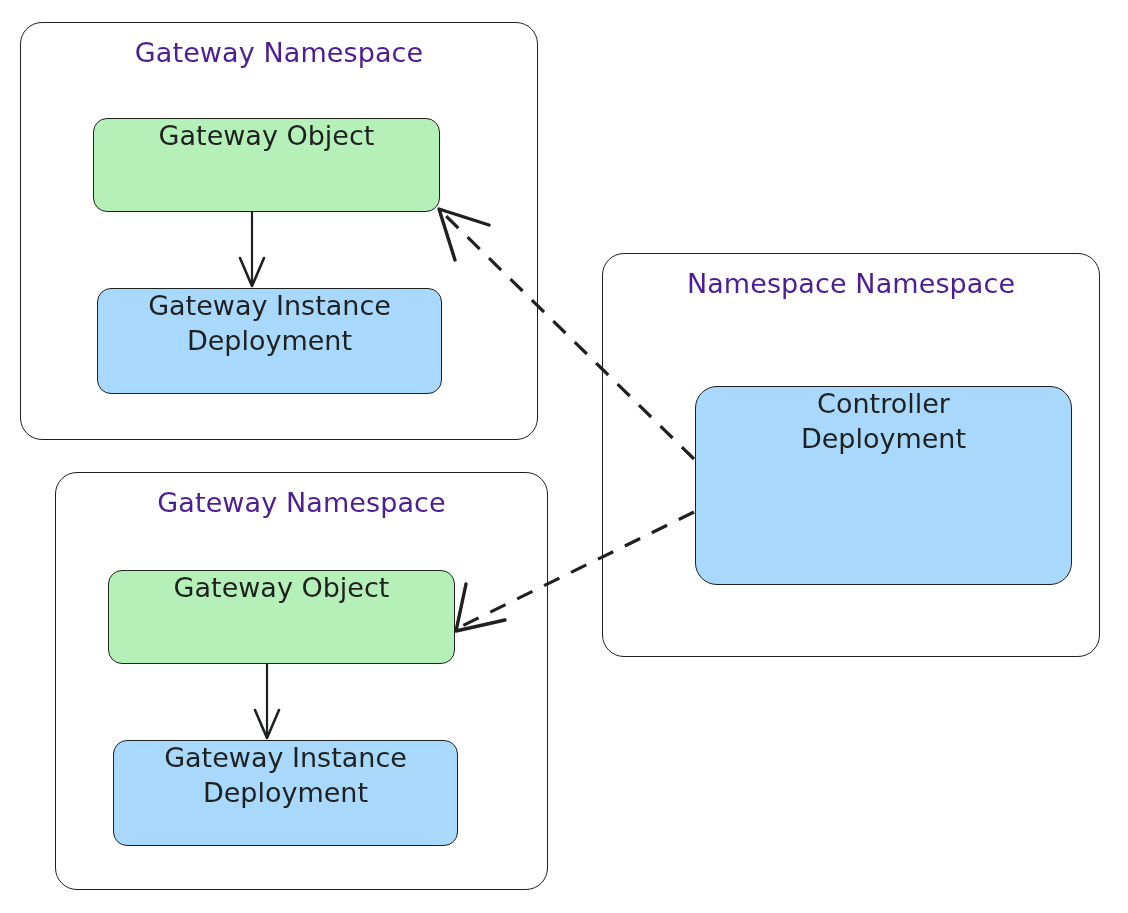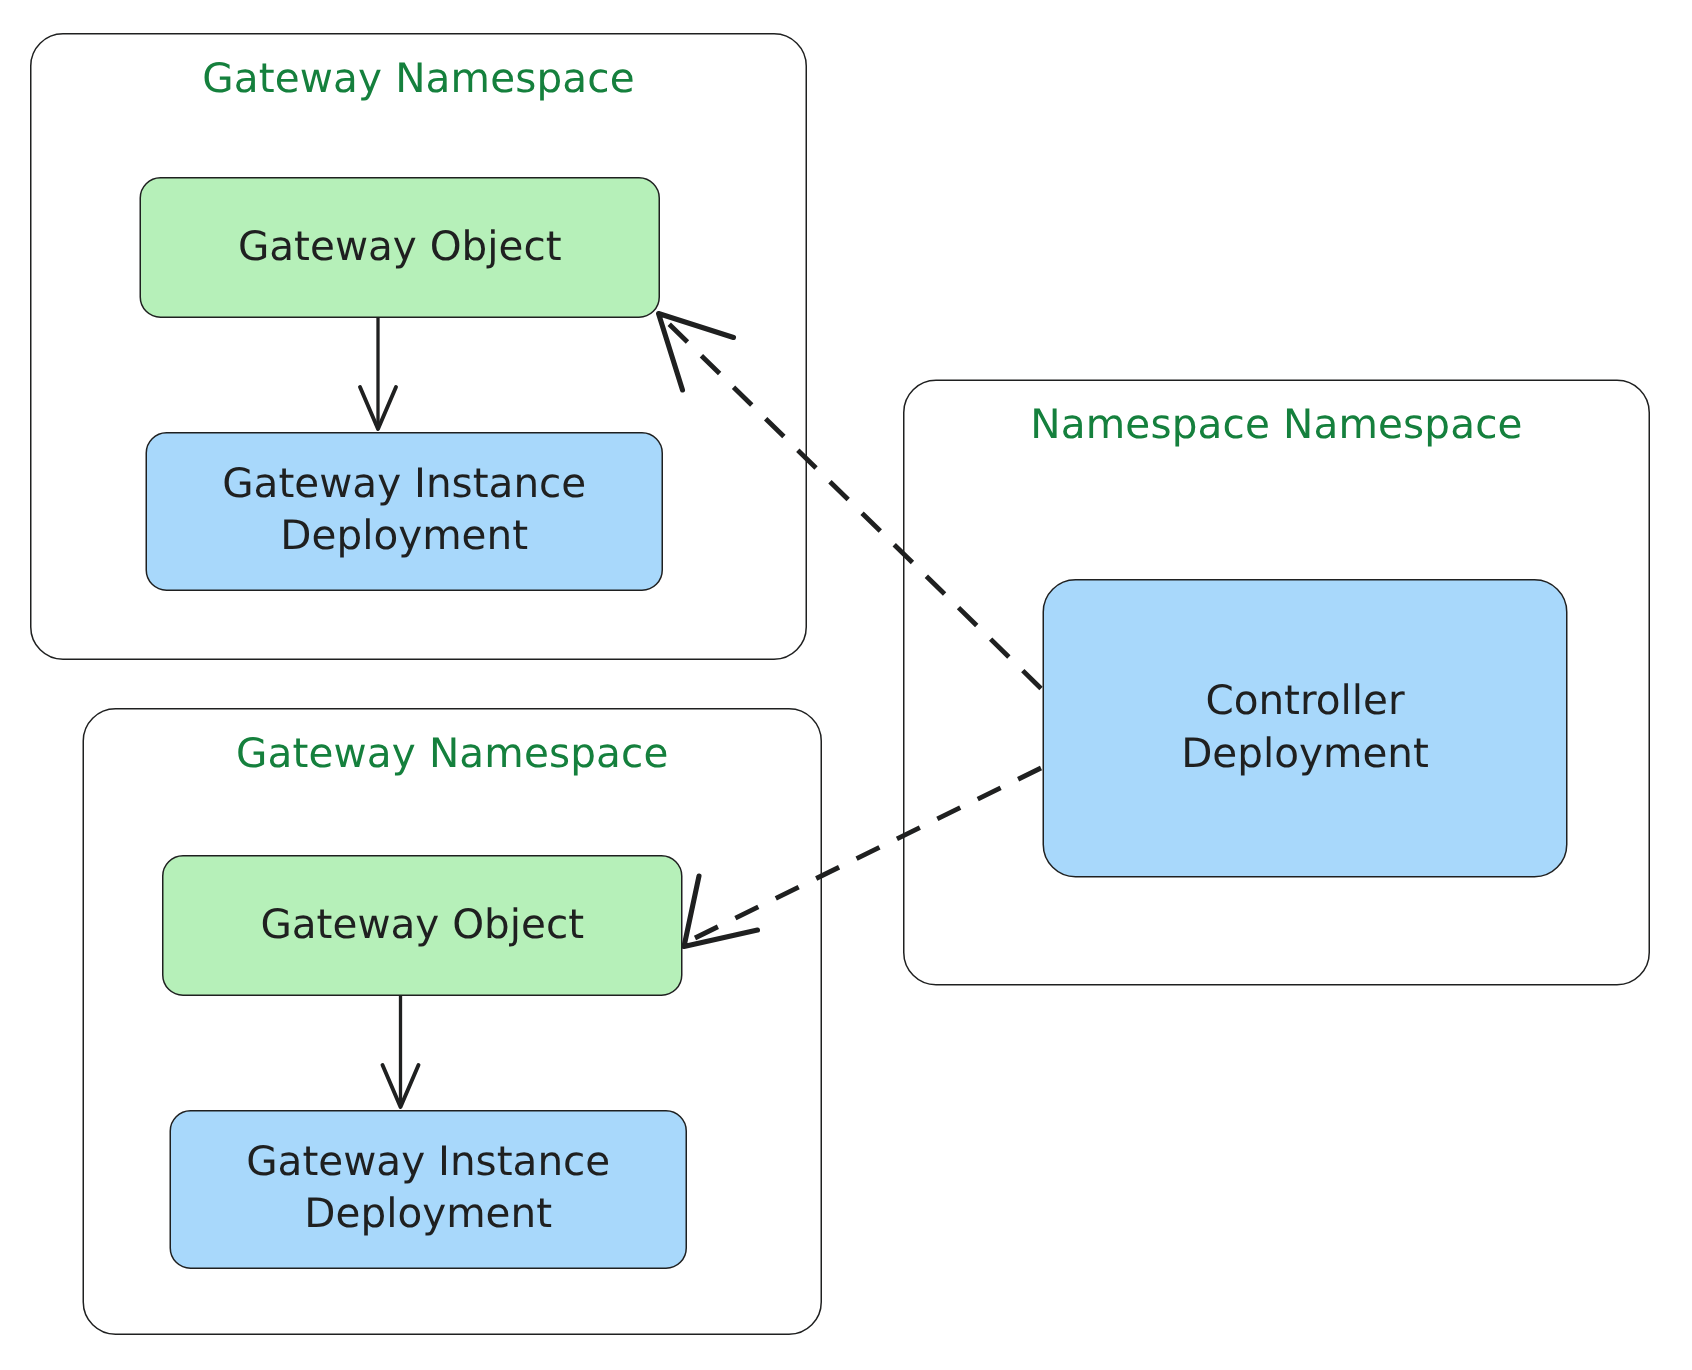--- a/index.html
+++ b/index.html
@@ -34,31 +34,31 @@
     background: #ffffff;
   }
   .cluster-label {
     position: absolute;
     top: 14px;
     left: 0;
     width: 100%;
     text-align: center;
     font-size: 27px;
     line-height: 1.15;
-    color: #15803d;
+    color: #4c1d95;
     letter-spacing: 0.1px;
     white-space: nowrap;
   }
   .node {
     position: absolute;
     box-sizing: border-box;
     border: 1.9px solid #1f2020;
     border-radius: 14px;
     display: flex;
-    align-items: center;
+    align-items: flex-start;
     justify-content: center;
     text-align: center;
   }
   .node-label {
     font-size: 27px;
     line-height: 1.28;
     color: #1f2020;
     padding: 0 10px;
     white-space: pre-line;
   }
@@ -68,21 +68,21 @@
   
   #cluster-gateway-ns-top    { left: 20px;  top: 22px;  width: 518px; height: 418px; }
   #cluster-gateway-ns-bottom { left: 55px;  top: 472px; width: 493px; height: 418px; }
   #cluster-controller-ns     { left: 602px; top: 253px; width: 498px; height: 404px; }
 
   
   #node-gateway-object-top      { left: 93px;  top: 118px; width: 347px; height: 94px; }
   #node-gateway-instance-top    { left: 97px;  top: 288px; width: 345px; height: 106px; }
   #node-gateway-object-bottom   { left: 108px; top: 570px; width: 347px; height: 94px; }
   #node-gateway-instance-bottom { left: 113px; top: 740px; width: 345px; height: 106px; }
-  #node-controller-deployment   { left: 695px; top: 386px; width: 350px; height: 199px; border-radius: 22px; }
+  #node-controller-deployment   { left: 695px; top: 386px; width: 377px; height: 199px; border-radius: 22px; }
 </style>
 </head>
 <body>
 
 <div id="diagram-root">
 
   <div class="cluster" id="cluster-gateway-ns-top">
     <div class="cluster-label">Gateway Namespace</div>
   </div>
 

